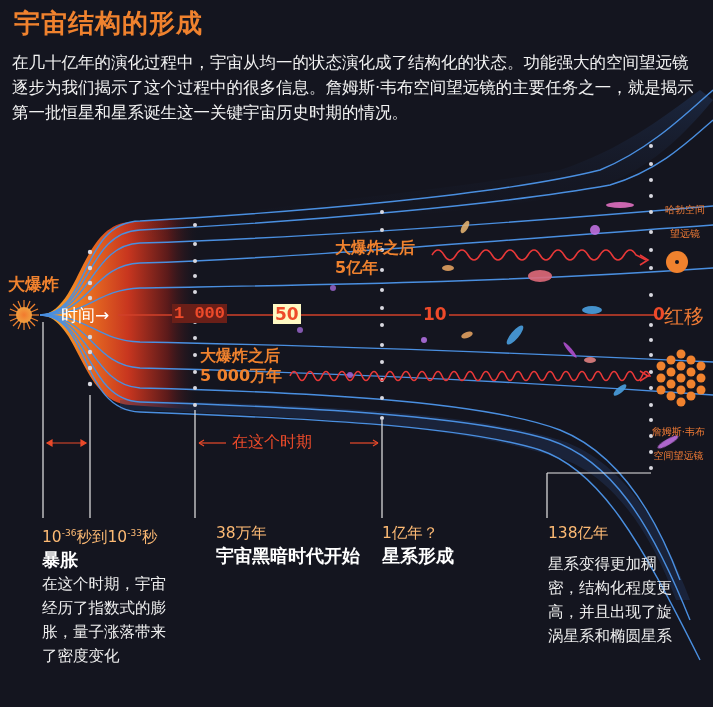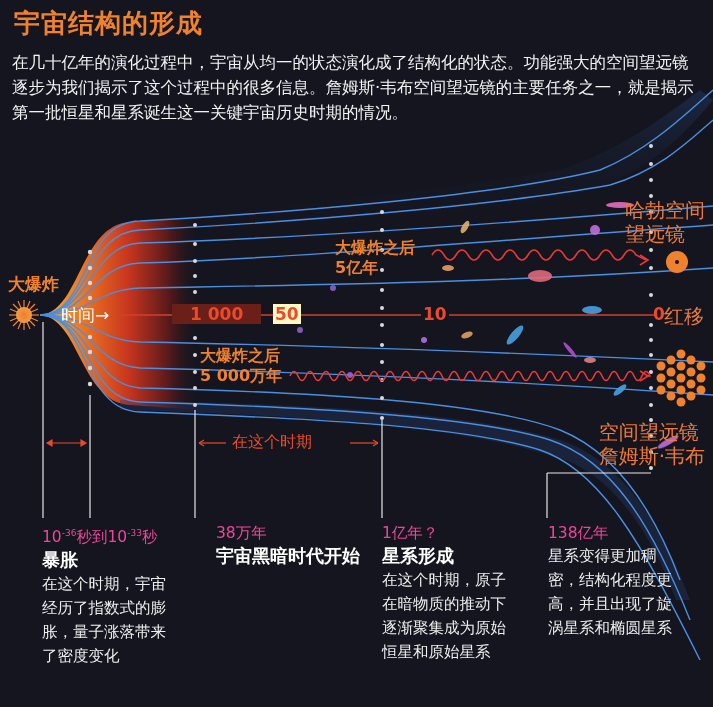--- a/index.html
+++ b/index.html
@@ -3,25 +3,25 @@
 <meta charset="utf-8">
 <style>
   html,body{margin:0;padding:0;}
   body{width:713px;height:707px;background:#14151f;overflow:hidden;position:relative;font-family:"DejaVu Sans","Liberation Sans",sans-serif;color:#fff;}
   .title{position:absolute;left:14px;top:6px;font-size:26px;font-weight:bold;color:#f0822e;letter-spacing:1px;}
   .intro{position:absolute;left:12px;top:50px;width:690px;font-size:16.5px;line-height:25px;color:#f2f2f2;}
   svg.diagram{position:absolute;left:0;top:0;}
   .lbl{position:absolute;font-weight:bold;color:#f0822e;}
   .ticklbl{position:absolute;color:#ee4a2a;font-size:17px;font-weight:bold;background:transparent;}
   .col{position:absolute;top:522px;width:150px;}
-  .col .when{color:#ec4899;font-size:15.5px;line-height:22px;}
+  .col .when{color:#fdba74;font-size:15.5px;line-height:22px;}
   .col .when sup{font-size:9px;}
   .col .head{font-weight:bold;font-size:18px;line-height:24px;color:#fff;}
   .col .body{font-size:15.5px;line-height:24px;color:#eee;}
-  .side{position:absolute;color:#ef7a35;font-size:20px;text-align:left;line-height:24px;}
+  .side{position:absolute;color:#ef7a35;font-size:10px;text-align:center;line-height:24px;}
   .era{position:absolute;left:232px;top:432px;color:#ea4a2a;font-size:16px;}
 </style>
 </head>
 <body>
 
 <div class="title">宇宙结构的形成</div>
 <div class="intro">在几十亿年的演化过程中，宇宙从均一的状态演化成了结构化的状态。功能强大的空间望远镜逐步为我们揭示了这个过程中的很多信息。詹姆斯·韦布空间望远镜的主要任务之一，就是揭示第一批恒星和星系诞生这一关键宇宙历史时期的情况。</div>
 
 <svg class="diagram" width="713" height="707" viewBox="0 0 713 707">
   <defs>
@@ -198,55 +198,54 @@
   <g stroke="#ea4a2a" stroke-width="1.2">
     <line x1="199" y1="443" x2="226" y2="443"></line>
       <path d="M199,443 l5,-3 M199,443 l5,3"></path>
     <line x1="350" y1="443" x2="378" y2="443"></line>
       <path d="M378,443 l-5,-3 M378,443 l-5,3"></path>
   </g>
 </svg>
 
 <div class="lbl" style="left:8px;top:273px;font-size:17px;">大爆炸</div>
 <div style="position:absolute;left:61px;top:304px;font-size:17px;color:#fff;">时间→</div>
-<div class="ticklbl" style="left:172px;top:304px;background:#6a1f18;padding:0 18px;">1 000</div>
+<div class="ticklbl" style="left:172px;top:304px;background:#6a1f18;padding:0 2px;font-family:Liberation Mono, monospace;">1 000</div>
 <div class="ticklbl" style="left:273px;top:304px;background:#fef9c3;padding:0 2px;">50</div>
 <div class="ticklbl" style="left:421px;top:304px;background:#14151f;padding:0 2px;">10</div>
 <div class="ticklbl" style="left:653px;top:304px;">0</div>
 <div style="position:absolute;left:664px;top:303px;font-size:20px;color:#ef7a35;">红移</div>
 
 <div class="lbl" style="left:335px;top:238px;font-size:16px;line-height:20px;">
   <div>大爆炸之后</div>
   <div>5亿年</div>
 </div>
 <div class="lbl" style="left:200px;top:346px;font-size:16px;line-height:20px;">
   <div>大爆炸之后</div>
   <div>5 000万年</div>
 </div>
 
 <div class="side" style="right:8px;top:198px;">
   <div>哈勃空间</div>
   <div>望远镜</div>
 </div>
 <div class="side" style="right:8px;top:420px;">
+  <div>詹姆斯·韦布</div>
   <div>空间望远镜</div>
-  <div>詹姆斯·韦布</div>
 </div>
 <div class="era">在这个时期</div>
 
 <div class="col" style="left:42px;">
   <div class="when"><span>10</span><sup>-36</sup><span>秒到10</span><sup>-33</sup><span>秒</span></div>
   <div class="head">暴胀</div>
   <div class="body" style="width:135px;">在这个时期，宇宙经历了指数式的膨胀，量子涨落带来了密度变化</div>
 </div>
 <div class="col" style="left:216px;">
   <div class="when">38万年</div>
   <div class="head">宇宙黑暗时代开始</div>
 </div>
 <div class="col" style="left:382px;">
   <div class="when">1亿年？</div>
   <div class="head">星系形成</div>
-  <div class="body" style="width:135px;">在这个时期，原子在暗物质的推动下逐渐聚集成为原始恒星和原始星系</div>
 </div>
 <div class="col" style="left:548px;">
   <div class="when">138亿年</div>
-  <div class="body" style="width:135px;">星系变得更加稠密，结构化程度更高，并且出现了旋涡星系和椭圆星系</div>
+  <div class="body" style="width:135px;margin-top:8px;">星系变得更加稠密，结构化程度更高，并且出现了旋涡星系和椭圆星系</div>
 </div>
 
 </body></html>

